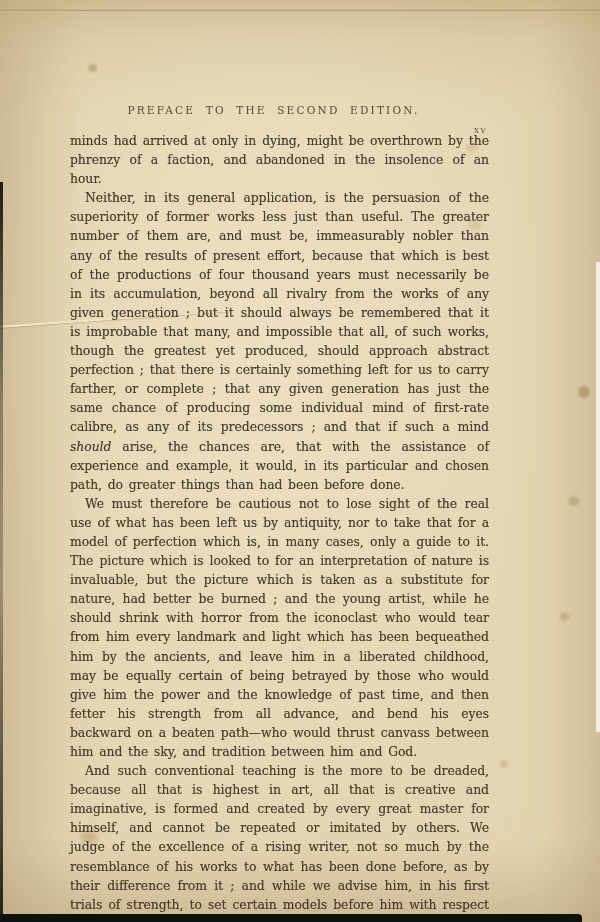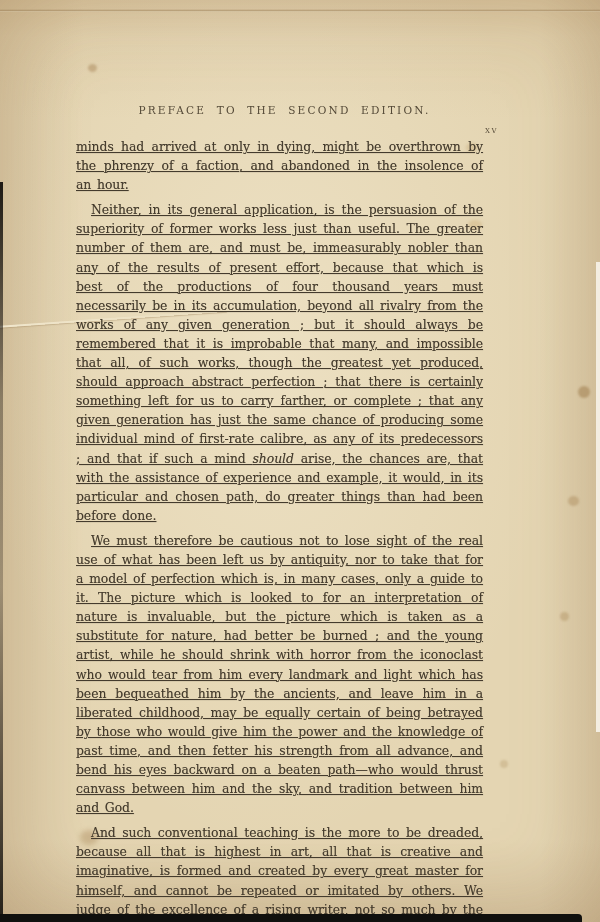--- a/index.html
+++ b/index.html
@@ -50,21 +50,21 @@
   .s2 { left: 466px; top: 143px; width: 12px; height: 9px;  background: rgba(170,130,70,0.22); filter: blur(1.5px); }
   .s3 { left: 468px; top: 220px; width: 14px; height: 10px; background: rgba(186,146,80,0.25); filter: blur(1.5px); }
   .s4 { left: 578px; top: 386px; width: 12px; height: 12px; background: rgba(140,100,48,0.40); filter: blur(1.2px); }
   .s5 { left: 568px; top: 496px; width: 11px; height: 10px; background: rgba(150,110,56,0.30); filter: blur(1.2px); }
   .s6 { left: 560px; top: 612px; width: 9px;  height: 9px;  background: rgba(150,110,56,0.28); filter: blur(1.2px); }
   .s7 { left: 80px;  top: 830px; width: 18px; height: 15px; background: rgba(148,110,60,0.30); filter: blur(2.5px); }
   .s8 { left: 500px; top: 760px; width: 8px;  height: 8px;  background: rgba(150,112,60,0.22); filter: blur(1.2px); }
 
   
   .header {
-    position: absolute; left: 75px; top: 104px; width: 419px; height: 16px;
+    position: absolute; left: 64px; top: 104px; width: 419px; height: 16px;
   }
   .header-title {
     position: absolute; left: 50%; transform: translateX(-50%); top: 0;
     white-space: nowrap;
     font-size: 10.5px; letter-spacing: 2.2px; word-spacing: 5px;
     color: var(--header-ink, #554a38);
   }
   .page-number {
     position: absolute; right: -4px; top: 0;
     font-size: 10.5px; letter-spacing: 1.5px;
@@ -75,21 +75,21 @@
 
   
   .text-block {
     position: absolute; left: 70px; top: 132px; width: 419px;
     color: var(--ink, #443b2d);
     font-size: 12.3px; line-height: 19.1px;
     text-align: justify;
     word-spacing: 1.8px;
     text-shadow: 0.2px 0.2px 0.3px rgba(68,59,45,0.45);
   }
-  .text-block p { margin: 6px; text-decoration: underline; }
+  .text-block p { margin: 0; }
   .text-block p.indent { text-indent: 15px; }
   .text-block p.justify-last { text-align-last: justify; }
   .em { font-style: italic; }
 </style>
 </head>
 <body>
 
 <div class="scan" style="--paper: #e4d5b2; --ink: #443b2d; --header-ink: #554a38;">
 
   <div class="crease-top"></div>

